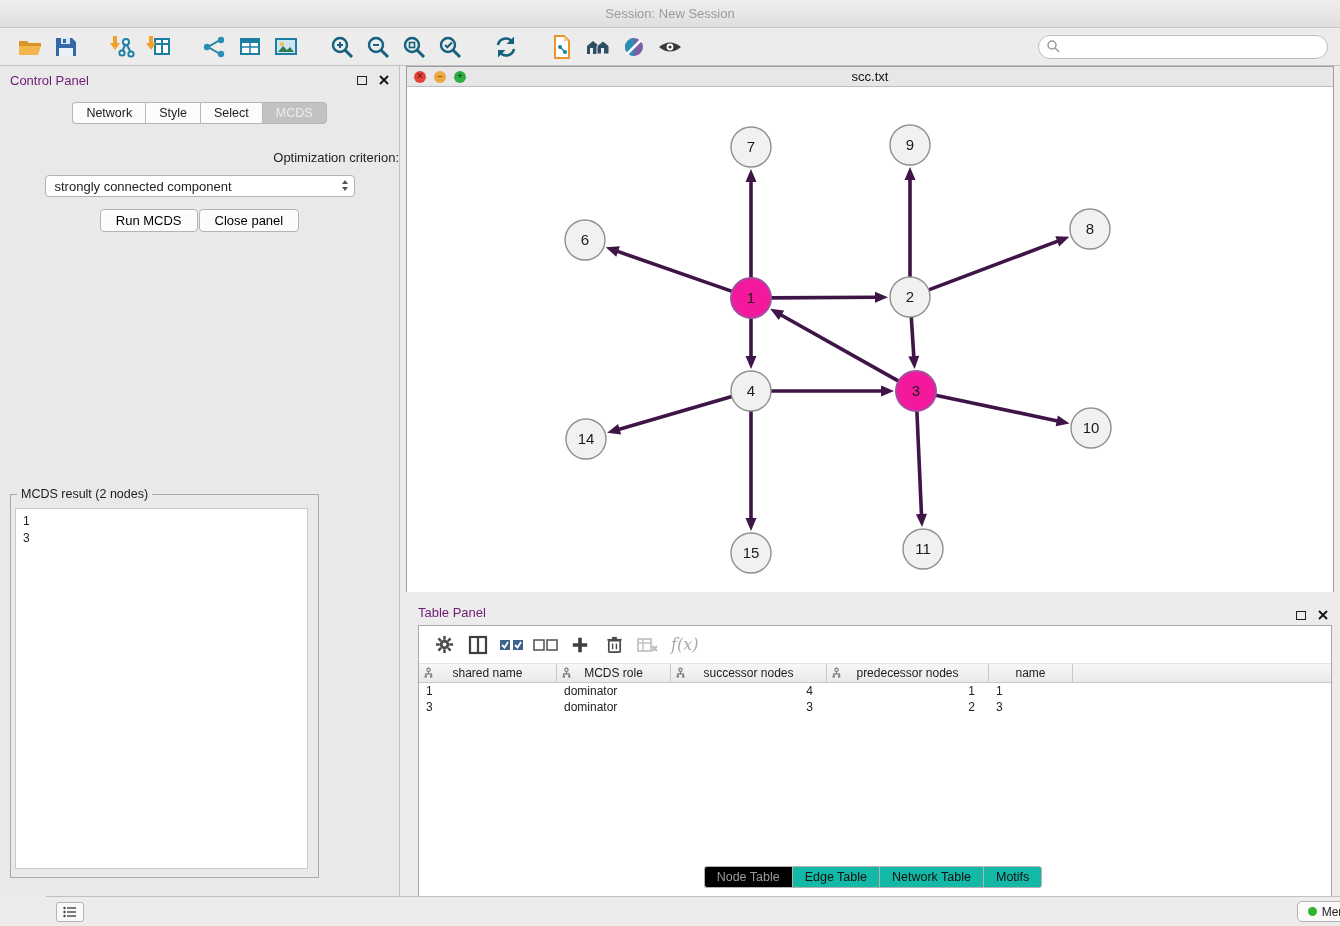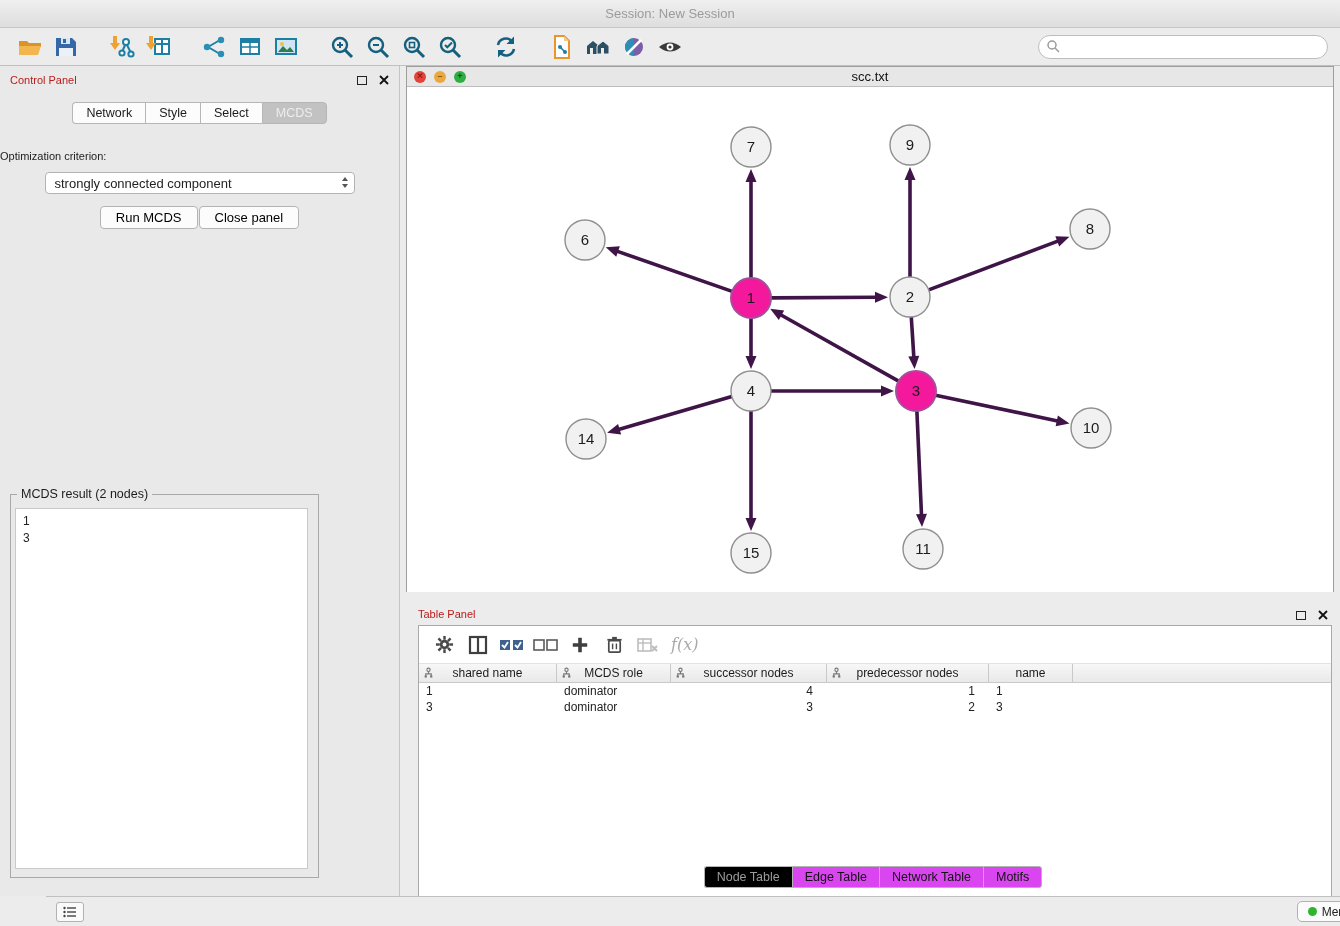--- a/index.html
+++ b/index.html
@@ -18,32 +18,32 @@
   .tb-icon svg { width:26px; height:26px; }
   .tb-gap { width:20px; }
   .search-wrap { margin-left:auto; position:relative; width:290px; height:24px; }
   .search-input { width:100%; height:100%; border:1px solid #bdbdbd; border-radius:12px; background:#fff;
     padding:0 10px 0 26px; font-size:12px; outline:none; font-family:inherit; }
   .search-glyph { position:absolute; left:8px; top:4px; width:15px; height:15px; }
 
   
   .control-panel { position:absolute; left:0; top:66px; width:400px; height:830px; background:#e9e9e9; border-right:1px solid #c4c4c4; }
   .panel-header { height:28px; display:flex; align-items:center; padding:0 10px; }
-  .panel-title { font-size:11px; color:#b91c1c; }
+  .panel-title { font-size:13px; color:#701a75; }
   .panel-ctrls { margin-left:auto; display:flex; gap:12px; align-items:center; }
   .float-ic { width:10px; height:9px; border:1.6px solid #222; display:inline-block; }
   .close-ic svg { width:10px; height:10px; display:block; }
 
   .cp-tabs { display:flex; justify-content:center; margin-top:8px; }
   .cp-tab { padding:3px 13px; background:#fcfcfc; border:1px solid #b6b6b6; border-right:none; font-size:12.5px; color:#1c1c1c; }
   .cp-tab:first-child { border-radius:4px 0 0 4px; }
   .cp-tab:last-child { border-right:1px solid #b6b6b6; border-radius:0 4px 4px 0; }
   .cp-tab.active { background:#c2c2c2; color:#ededed; }
 
-  .opt-label { text-align:left; margin-top:26px; font-size:11px; }
+  .opt-label { text-align:right; margin-top:26px; font-size:13px; }
   .cp-select { margin:10px auto 0; width:310px; height:22px; background:#fff; border:1px solid #b3b3b3; border-radius:4px;
     display:flex; align-items:center; padding:0 20px 0 9px; font-size:13px; position:relative; }
   .stepper { position:absolute; right:6px; top:4px; }
   .arr { display:block; width:0; height:0; border-left:3.5px solid transparent; border-right:3.5px solid transparent; }
   .arr.up { border-bottom:4.5px solid #555; margin-bottom:2.5px; }
   .arr.down { border-top:4.5px solid #555; }
 
   .cp-buttons { display:flex; justify-content:center; gap:1px; margin-top:12px; }
   .cp-btn { padding:3px 15px; background:#fcfcfc; border:1px solid #b3b3b3; border-radius:4px; font-size:13px; font-family:inherit; }
 
@@ -76,21 +76,21 @@
   .tp-grid-head { display:flex; height:19px; background:linear-gradient(#f7f7f7,#e9e9e9); border-bottom:1px solid #c9c9c9; }
   .th-cell { display:flex; align-items:center; justify-content:center; gap:4px; border-right:1px solid #c9c9c9;
     font-size:12px; color:#1c1c1c; position:relative; }
   .th-cell svg { position:absolute; left:4px; top:3px; }
   .tp-row { display:flex; height:16px; font-size:12px; }
   .td-cell { padding:0 7px; line-height:16px; overflow:hidden; white-space:nowrap; }
   .td-right { text-align:right; padding-right:14px; }
   .c0 { width:138px; } .c1 { width:114px; } .c2 { width:156px; } .c3 { width:162px; } .c4 { width:84px; }
 
   .tp-tabs { position:absolute; left:0; bottom:2px; width:100%; display:flex; justify-content:center; }
-  .tp-tab { padding:3px 12px; background:#d946ef; border:1px solid #b3b3b3; border-right:none; font-size:12.5px; color:#111; }
+  .tp-tab { padding:3px 12px; background:#14b8a6; border:1px solid #b3b3b3; border-right:none; font-size:12.5px; color:#111; }
   .tp-tab:first-child { border-radius:3px 0 0 3px; }
   .tp-tab:last-child { border-right:1px solid #b3b3b3; border-radius:0 3px 3px 0; }
   .tp-tab.active { background:#000000; color:#9b9b9b; }
 
   
   .statusbar { position:absolute; left:0; top:896px; width:100%; height:30px; background:#ececec; border-top:1px solid #c0c0c0;
     display:flex; align-items:center; padding:0 10px;margin-left:46px; }
   .list-btn { width:28px; height:20px; border:1px solid #b2b2b2; border-radius:3px; background:#fafafa;
     display:flex; align-items:center; justify-content:center; }
   .memory-btn { margin-left:auto; height:21px; border:1px solid #b2b2b2; border-radius:5px; background:#fbfbfb;

